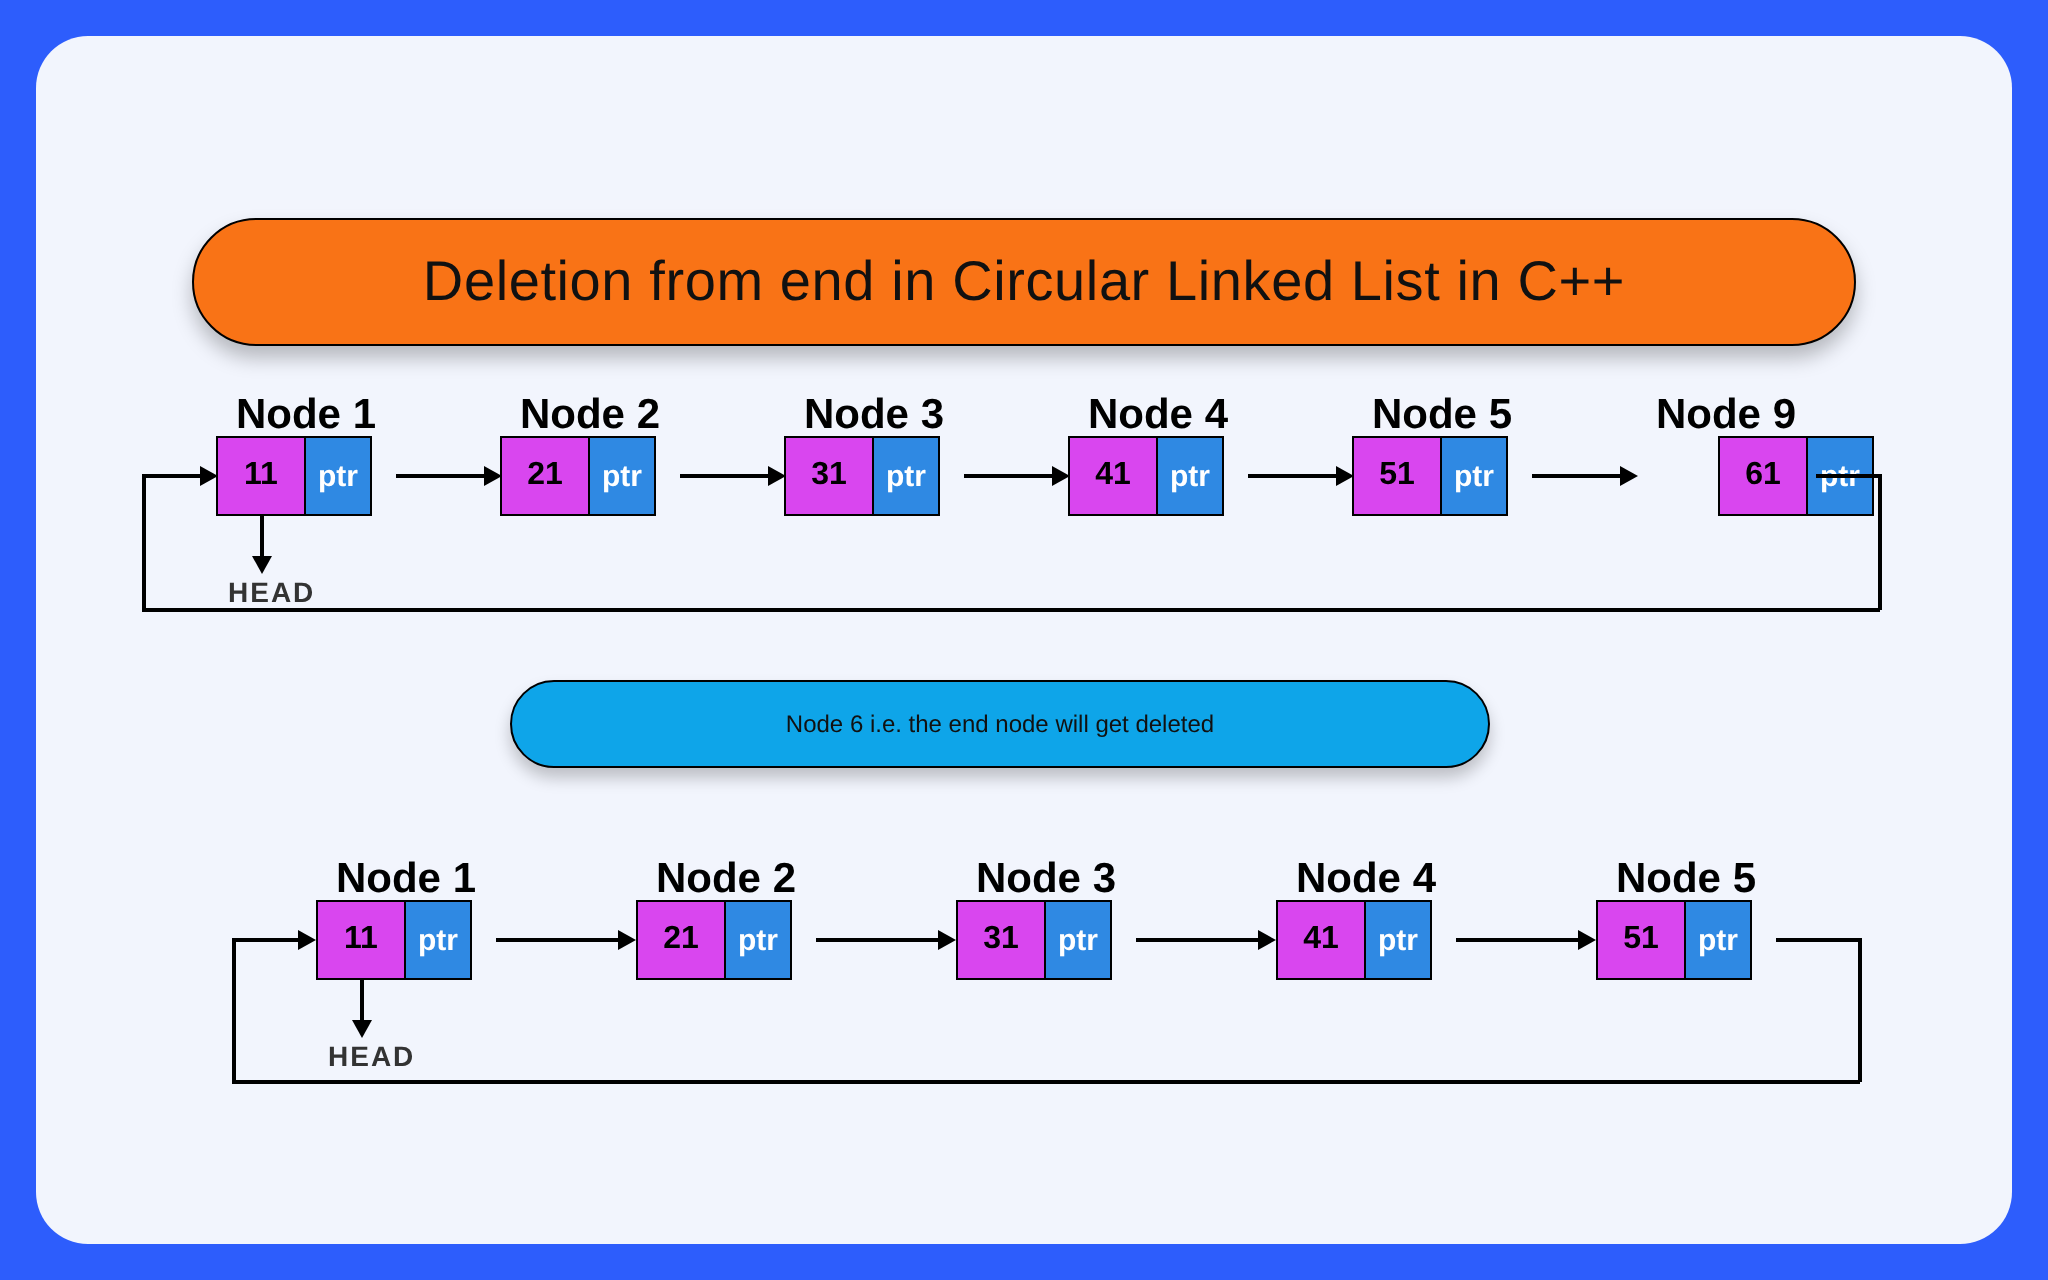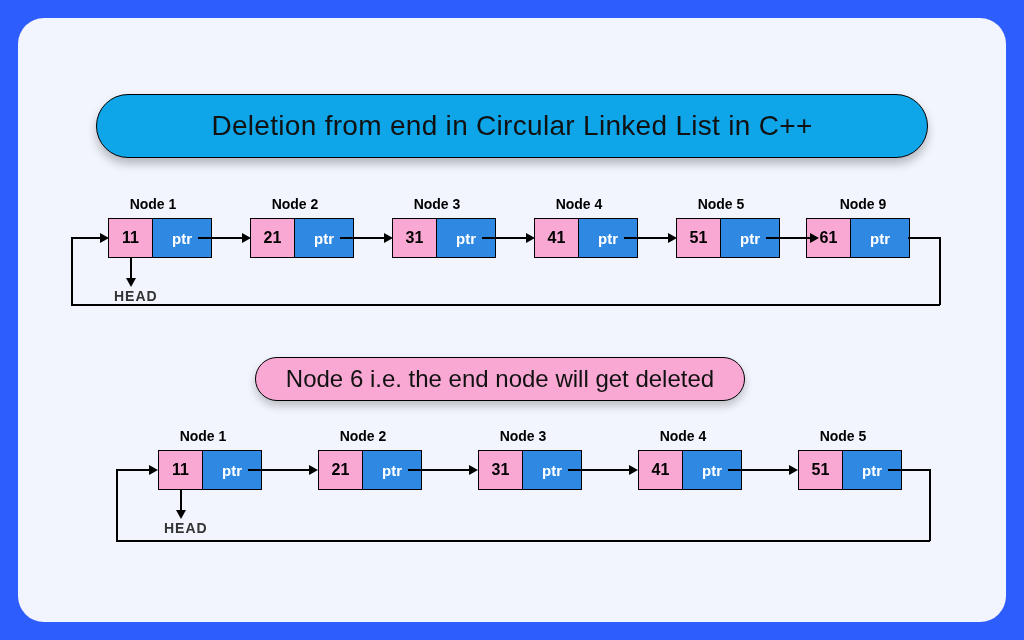--- a/index.html
+++ b/index.html
@@ -12,58 +12,58 @@
   .canvas {
     width: 988px;
     height: 604px;
     background: #f2f5fd;
     border-radius: 26px;
     position: relative;
   }
   .title-pill {
     position: absolute;
     left: 78px;
-    top: 76px;
+    top: 91px;
     width: 832px;
     height: 64px;
-    background: #0ea5e9;
+    background: #f97316;
     border: 1.5px solid #000;
     border-radius: 34px;
     box-shadow: 0 6px 10px rgba(0,0,0,0.25);
     display: flex;
     align-items: center;
     justify-content: center;
     font-size: 28px;
     font-weight: 500;
     color: #111;
     letter-spacing: 0.3px;
   }
   .mid-pill {
     position: absolute;
     left: 237px;
-    top: 339px;
+    top: 322px;
     width: 490px;
     height: 44px;
-    background: #f9a8d4;
+    background: #0ea5e9;
     border: 1.5px solid #000;
     border-radius: 24px;
     box-shadow: 0 5px 8px rgba(0,0,0,0.22);
     display: flex;
     align-items: center;
     justify-content: center;
-    font-size: 24px;
+    font-size: 12px;
     color: #111;
   }
   .node {
     position: absolute;
-    width: 104px;
+    width: 78px;
     height: 40px;
     border: 1px solid #000;
     display: flex;
-    background: #f9a8d4;
+    background: #d946ef;
   }
   .node .val {
     width: 44px;
     display: flex;
     align-items: center;
     justify-content: center;
     font-weight: 700;
     font-size: 16px;
     border-right: 1px solid #000;
     color: #000;
@@ -75,21 +75,21 @@
     display: flex;
     align-items: center;
     justify-content: center;
     font-weight: 700;
     font-size: 15px;
   }
   .node-label {
     position: absolute;
     width: 90px;
     text-align: center;
-    font-size: 14px;
+    font-size: 21px;
     font-weight: 700;
     color: #000;
   }
   .head-label {
     position: absolute;
     font-size: 14px;
     font-weight: 700;
     color: #333;
     letter-spacing: 1px;
   }
@@ -139,21 +139,21 @@
     <div class="ptr">ptr</div>
   </div>
   <div class="node" style="left:516px; top:200px;">
     <div class="val">41</div>
     <div class="ptr">ptr</div>
   </div>
   <div class="node" style="left:658px; top:200px;">
     <div class="val">51</div>
     <div class="ptr">ptr</div>
   </div>
-  <div class="node" style="left:788px; top:200px;">
+  <div class="node" style="left:841px; top:200px;">
     <div class="val">61</div>
     <div class="ptr">ptr</div>
   </div>
 
   <div class="hline" style="left:180px; top:219px; width:46px;"></div>
   <div class="arrR" style="left:224px; top:215px;"></div>
   <div class="hline" style="left:322px; top:219px; width:46px;"></div>
   <div class="arrR" style="left:366px; top:215px;"></div>
   <div class="hline" style="left:464px; top:219px; width:46px;"></div>
   <div class="arrR" style="left:508px; top:215px;"></div>

